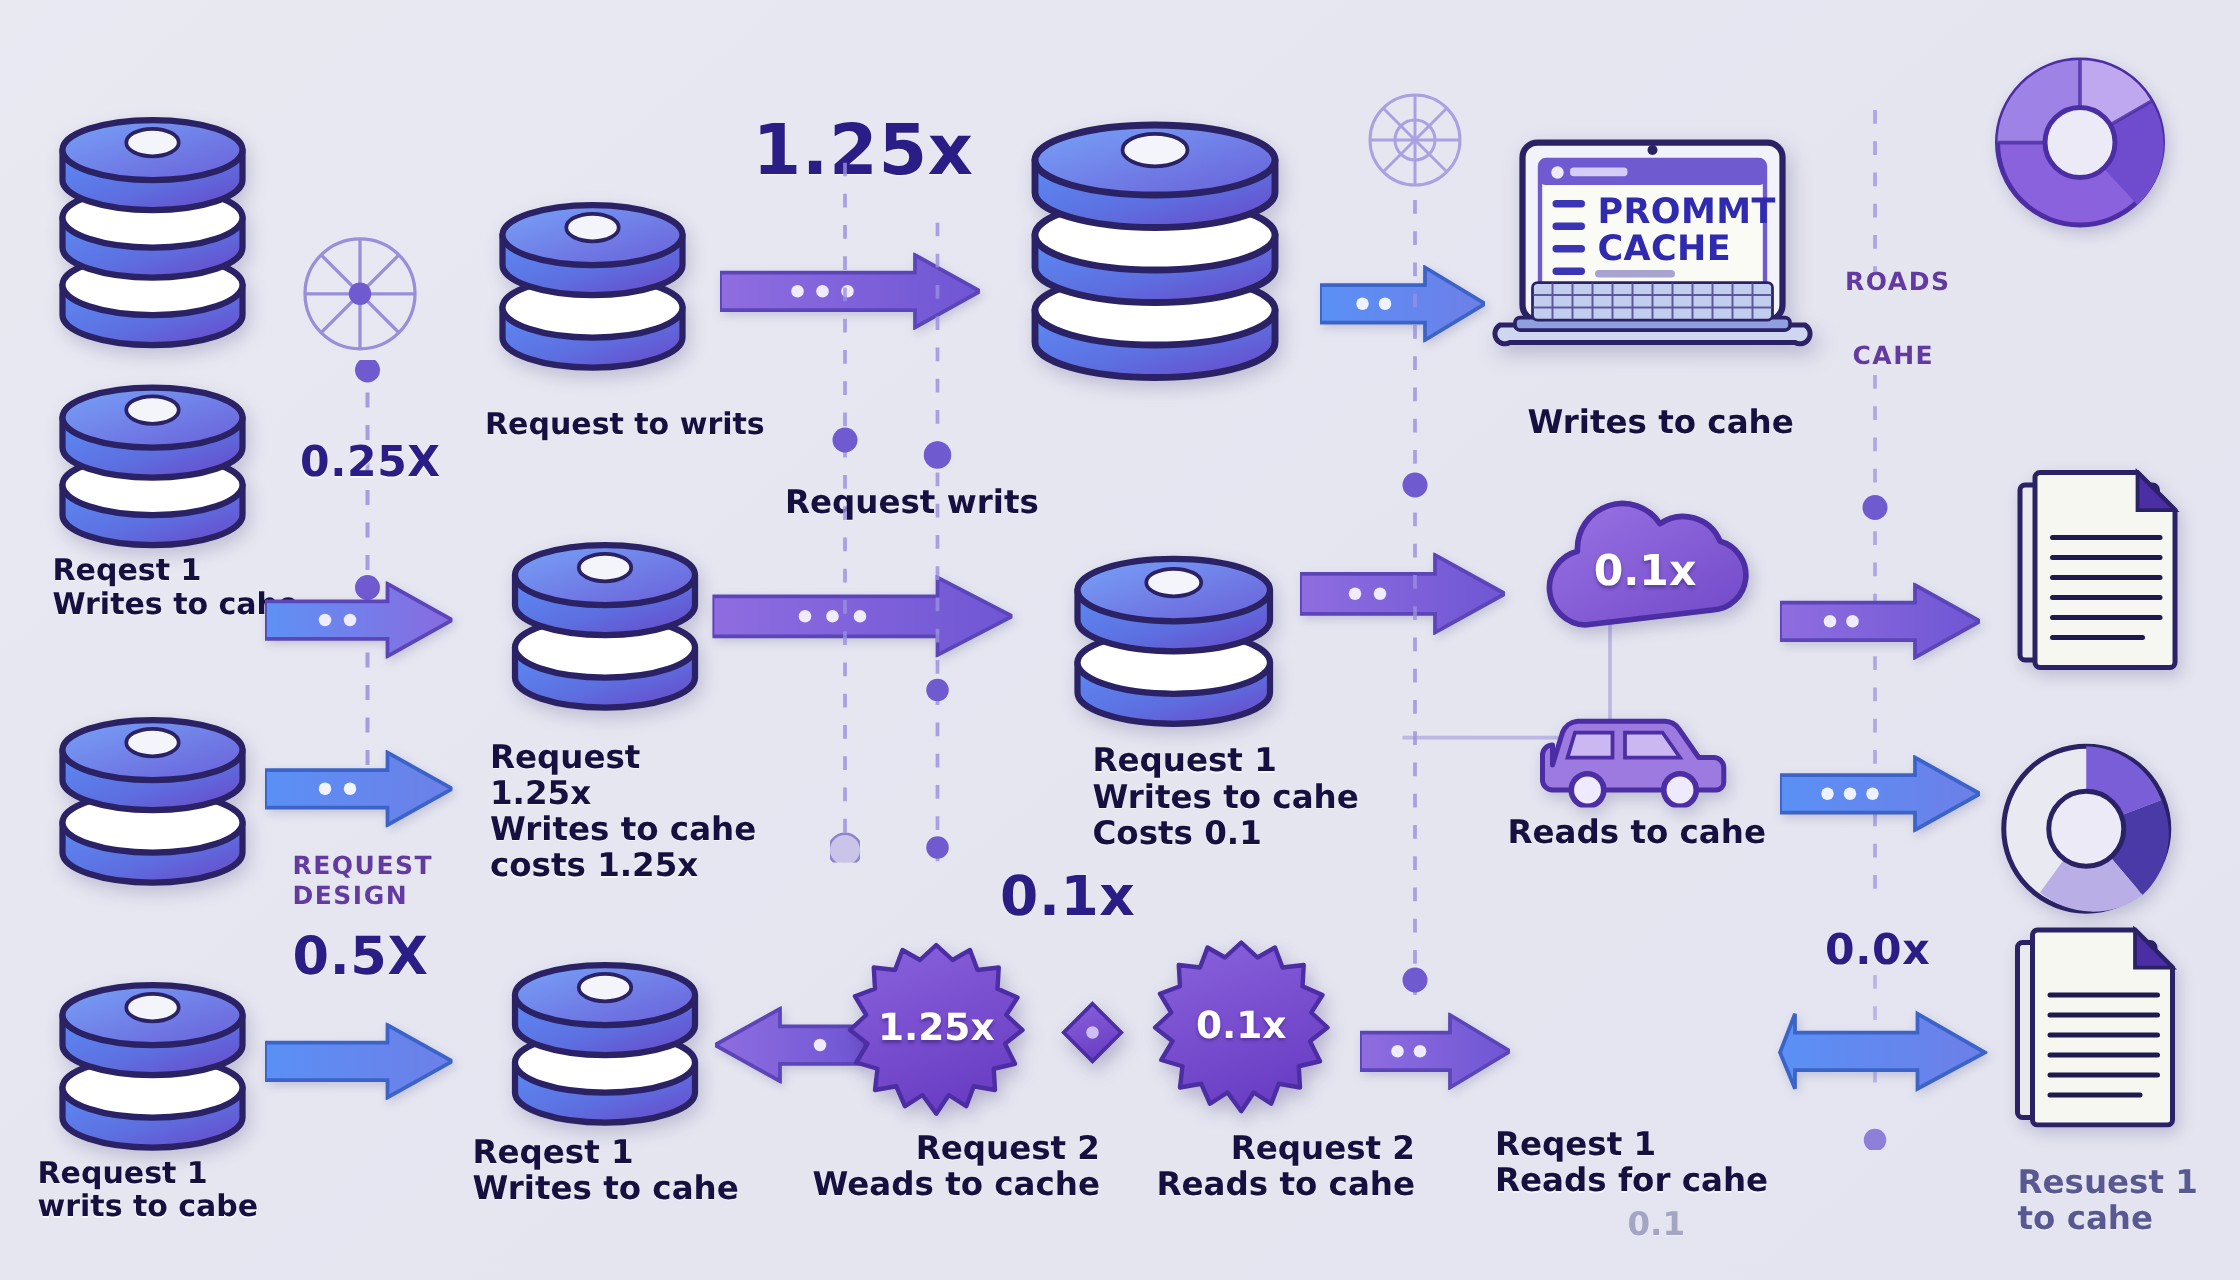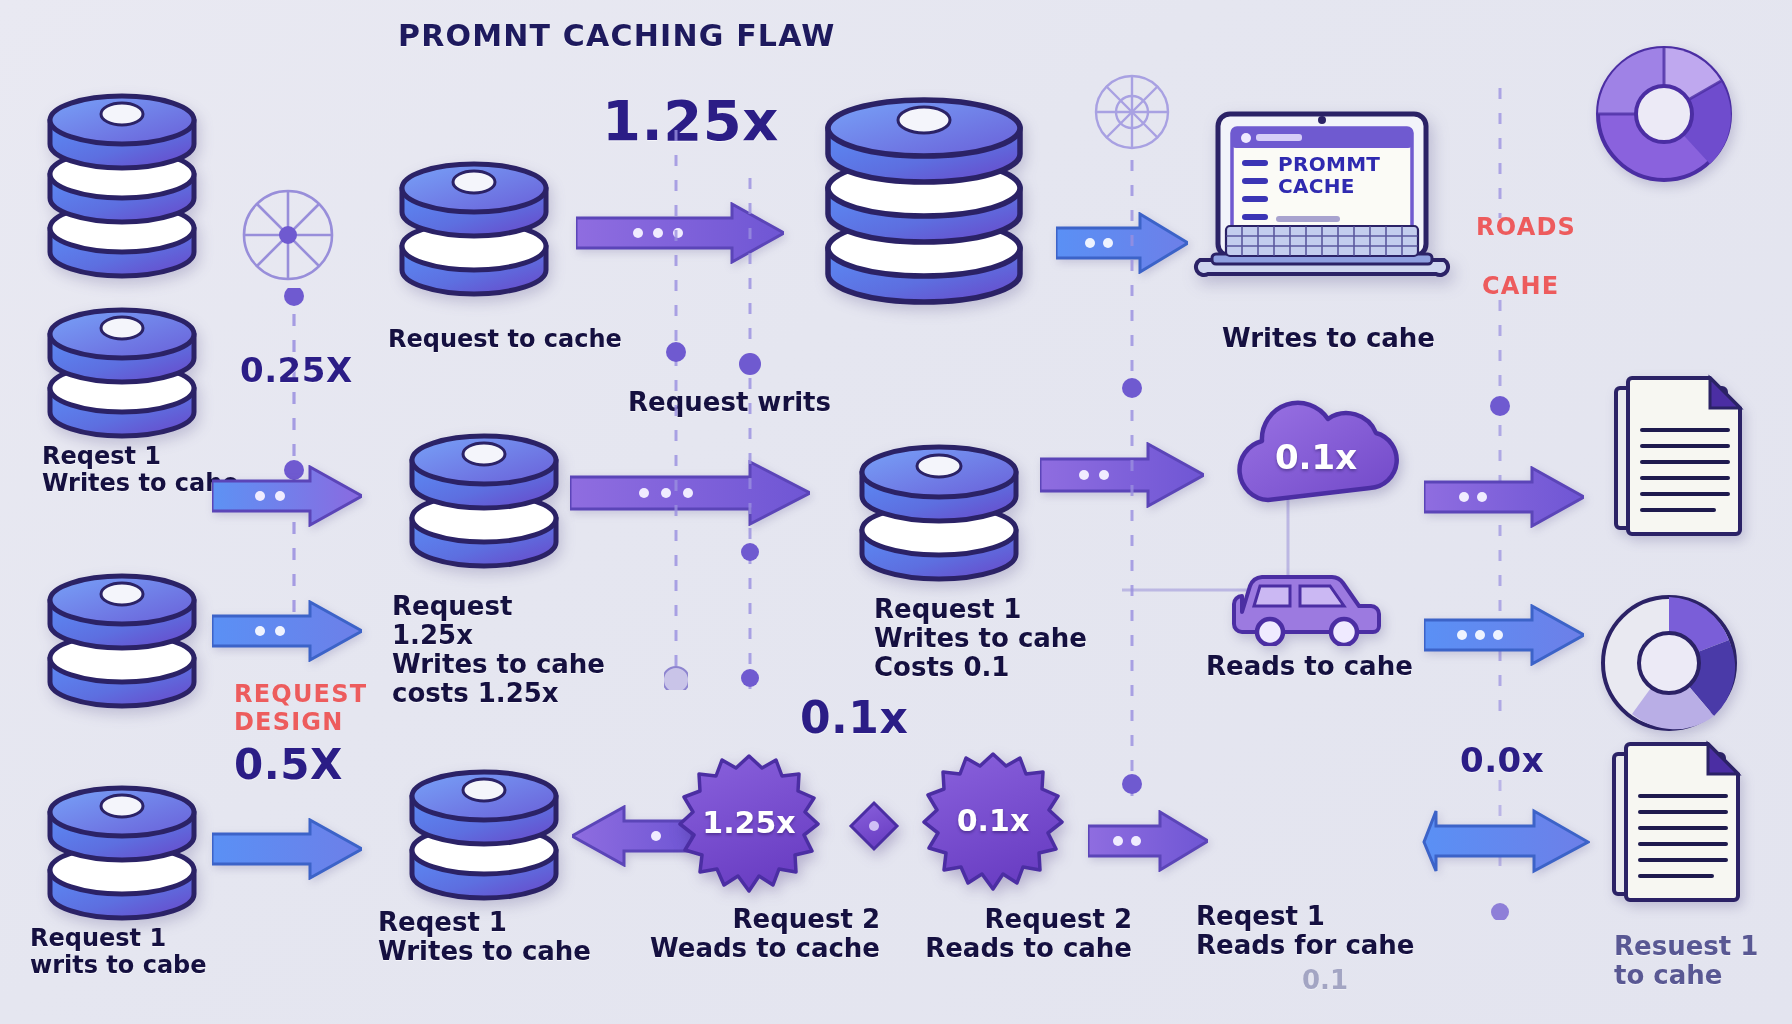--- a/index.html
+++ b/index.html
@@ -35,21 +35,21 @@
 
   .bigx {
     color: #2b1d86; font-weight: 800; letter-spacing: .5px;
     text-shadow: 0 1px 1px rgba(255,255,255,.6);
   }
   .faint {
     color: #8e90b5; font-weight: 700; opacity: .75;
     text-shadow: 0 1px 0 rgba(255,255,255,.5);
   }
   .tiny-caps {
-    color: #ef4444; font-weight: 700; font-size: 24px;
+    color: #4c1d95; font-weight: 700; font-size: 20px;
     letter-spacing: 1.2px; opacity: .85;
   }
 
   
   .db { position: absolute; }
   .db svg { display: block; filter: drop-shadow(3px 6px 7px rgba(60,50,120,.22)); }
 
   
   .arrow { position: absolute; }
   .arrow svg { display: block; filter: drop-shadow(2px 3px 4px rgba(70,60,130,.2)); }
@@ -86,21 +86,21 @@
 
   
   .doc { position: absolute; }
   .doc svg { display: block; filter: drop-shadow(3px 5px 6px rgba(60,50,120,.22)); }
 
   
   #laptop { position: absolute; }
   #laptop svg { display: block; filter: drop-shadow(4px 7px 8px rgba(60,50,120,.25)); }
   #laptop .screen-text {
     position: absolute; left: 88px; top: 46px; width: 150px;
-    color: #2f2ab0; font-weight: 800; font-size: 20px; line-height: 1.08;
+    color: #2f2ab0; font-weight: 800; font-size: 28px; line-height: 1.08;
     letter-spacing: .3px;
   }
 
   
   .truck { position: absolute; }
   .truck svg { display: block; filter: drop-shadow(3px 5px 6px rgba(60,50,120,.25)); }
   .truck .ttxt {
     position: absolute; left: 62px; top: 16px;
     color:#fff; font-weight: 800; font-size: 25px; letter-spacing: .5px;
   }
@@ -111,21 +111,20 @@
 
   
   .hub { position: absolute; }
   .hub svg { display: block; }
 </style>
 </head>
 <body>
 
 <div id="stage">
 
-  <div id="title" class="abs">PROMNT CACHING FLAW</div>
 
   <svg width="0" height="0" style="position:absolute">
     <defs>
       <linearGradient id="gDb" x1="0" y1="0" x2="1" y2="1">
         <stop offset="0%" stop-color="#5b8bf5"></stop>
         <stop offset="55%" stop-color="#5d6fe0"></stop>
         <stop offset="100%" stop-color="#6a45c8"></stop>
       </linearGradient>
       <linearGradient id="gDbTop" x1="0" y1="0" x2="1" y2="1">
         <stop offset="0%" stop-color="#77a2f8"></stop>
@@ -277,21 +276,21 @@
       <g stroke="#2b2266" stroke-width="5" stroke-linejoin="round">
         <path d="M14 128 v24 a72 24 0 0 0 144 0 v-24 z" fill="url(#gDb)"></path>
         <ellipse cx="86" cy="128" rx="72" ry="24" fill="#ffffff"></ellipse>
         <path d="M14 70 v24 a72 24 0 0 0 144 0 v-24 z" fill="url(#gDb)"></path>
         <ellipse cx="86" cy="70" rx="72" ry="24" fill="url(#gDbTop)"></ellipse>
       </g>
       <ellipse cx="86" cy="64" rx="21" ry="11" fill="#f4f5fb" stroke="#2b2266" stroke-width="3"></ellipse>
     </svg>
   </div>
 
-  <div class="abs lbl s24" style="left:388px; top:326px;">Request to cache</div>
+  <div class="abs lbl s24" style="left:388px; top:326px;">Request to writs</div>
 
   <div class="db" style="left:398px; top:390px;">
     <svg width="172" height="190" viewBox="0 0 172 190">
       <g stroke="#2b2266" stroke-width="5" stroke-linejoin="round">
         <path d="M14 128 v24 a72 24 0 0 0 144 0 v-24 z" fill="url(#gDb)"></path>
         <ellipse cx="86" cy="128" rx="72" ry="24" fill="#ffffff"></ellipse>
         <path d="M14 70 v24 a72 24 0 0 0 144 0 v-24 z" fill="url(#gDb)"></path>
         <ellipse cx="86" cy="70" rx="72" ry="24" fill="url(#gDbTop)"></ellipse>
       </g>
       <ellipse cx="86" cy="64" rx="21" ry="11" fill="#f4f5fb" stroke="#2b2266" stroke-width="3"></ellipse>

